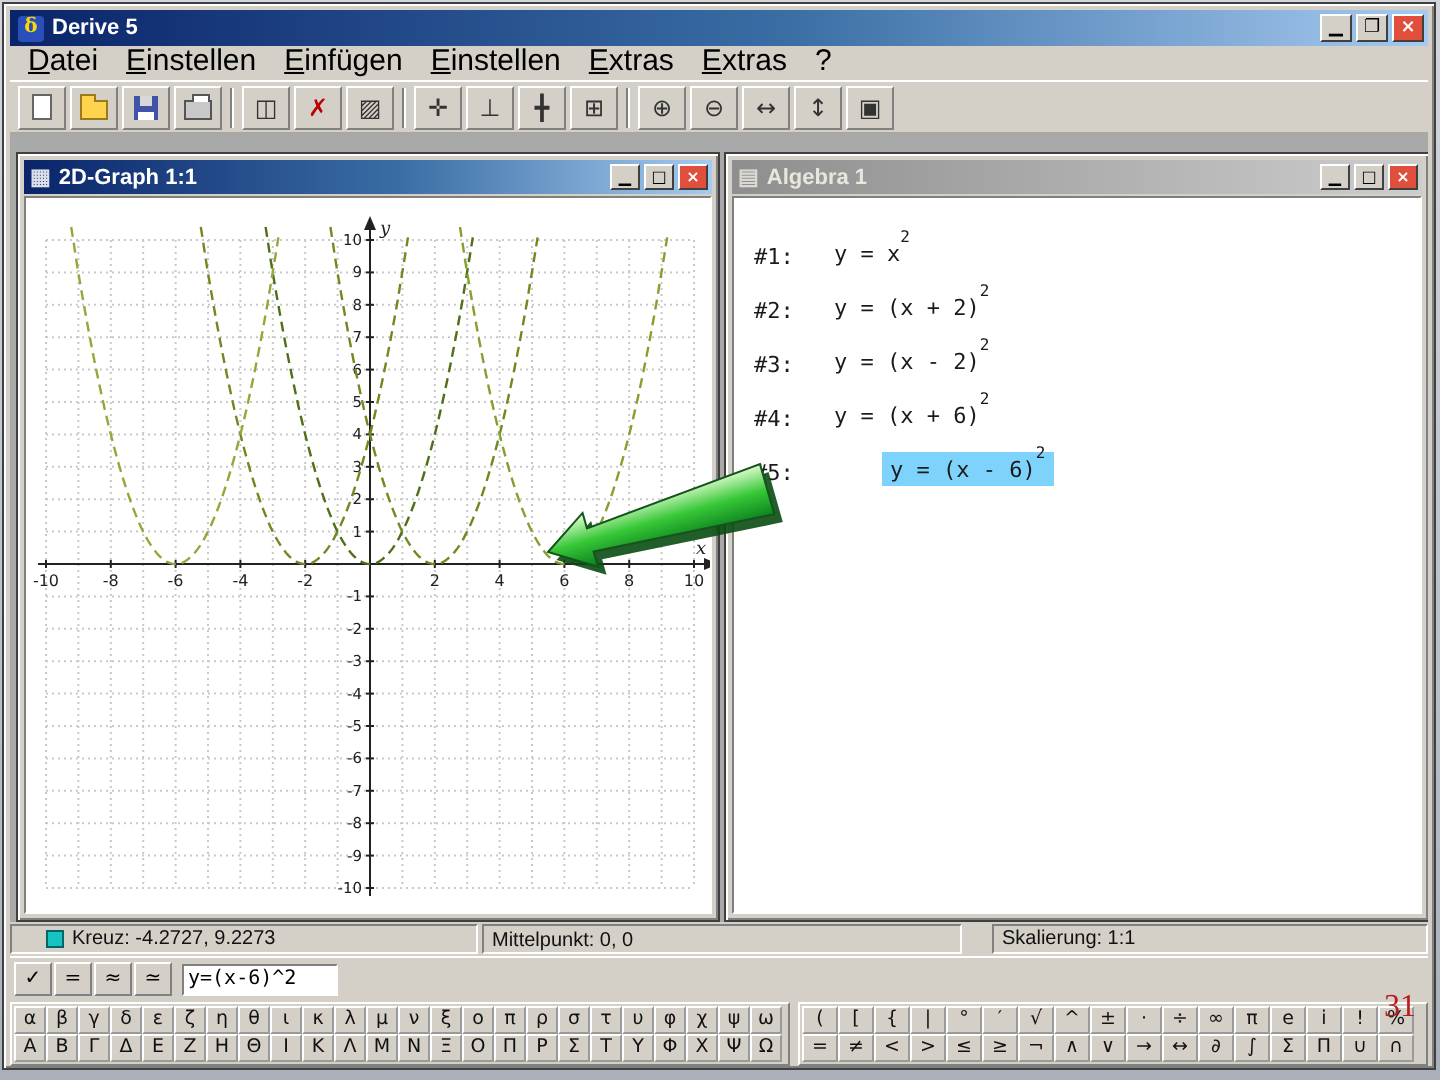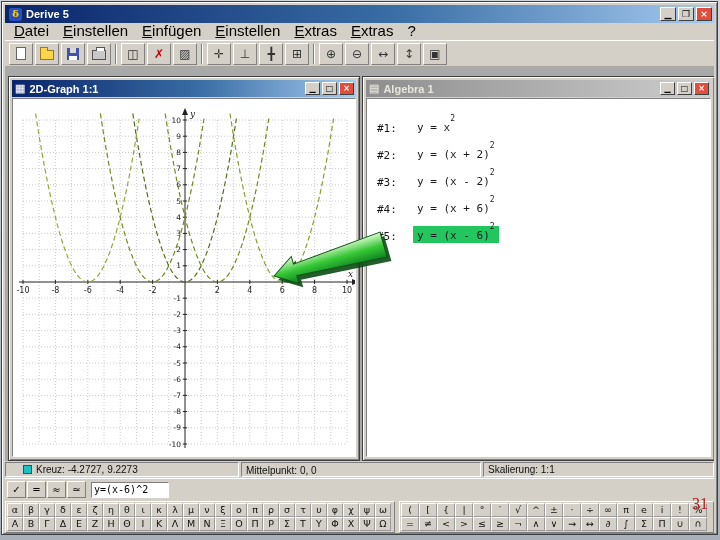--- a/index.html
+++ b/index.html
@@ -47,27 +47,27 @@
   .tick-x{font:8px "DejaVu Sans",sans-serif;text-anchor:middle;}
   .tick-y{font:7.5px "DejaVu Sans",sans-serif;text-anchor:end;}
   .axis-letter{font:italic 9px "DejaVu Serif",serif;}
 
   .algebra-client{font-family:"DejaVu Sans Mono",monospace;color:#1a1a1a;}
   .expr-row{height:27px;display:flex;align-items:flex-end;padding-left:10px;}
   .expr-row.first{margin-top:9px;}
   .expr-label{width:36px;font-size:11px;}
   .expr{font-size:11px;padding:1px 4px;}
   .expr sup{font-size:8px;position:relative;top:-5px;}
-  .expr.highlighted{background:#22c55e;}
+  .expr.highlighted{background:#7dd3fc;margin-left:28px;}
 
   .statusbar{position:absolute;left:3px;top:459px;right:3px;height:17px;display:flex;gap:2px;padding:1px 0;}
   .status-field{border:1px solid;border-color:#808080 #fff #fff #808080;font-size:10px;display:flex;align-items:center;padding:0 4px;color:#111;background:#d4d0c8;}
   .status-cross{width:234px;padding-left:17px;}
   .status-center{width:240px;align-items:flex-end;}
-  .status-scale{flex:1;}
+  .status-scale{flex:1;margin-left:13px;}
   .status-icon{width:9px;height:9px;background:#17c4c4;border:1px solid #066;margin-right:4px;flex:0 0 auto;}
 
   .entryrow{position:absolute;left:3px;top:476px;right:3px;height:22px;display:flex;align-items:center;padding-left:2px;border-top:1px solid #fff;}
   .ebtn{width:19px;height:17px;font-size:10px;background:#d4d0c8;border:1px solid;border-color:#fff #808080 #808080 #fff;margin-right:1px;padding:0;font-family:"DejaVu Sans",sans-serif;cursor:default;}
   .entry-input{width:78px;height:16px;border:1px solid;border-color:#808080 #fff #fff #808080;font:10px "DejaVu Sans Mono",monospace;padding:0 2px;margin-left:4px;background:#fff;}
 
   .symbolrow{position:absolute;left:3px;top:498px;right:3px;height:33px;display:flex;gap:4px;padding-top:1px;}
   .sym-panel{border:1px solid;border-color:#fff #808080 #808080 #fff;background:#d4d0c8;padding:1px;}
   .sym-panel.left{width:390px;}
   .sym-panel.right{flex:1;}

